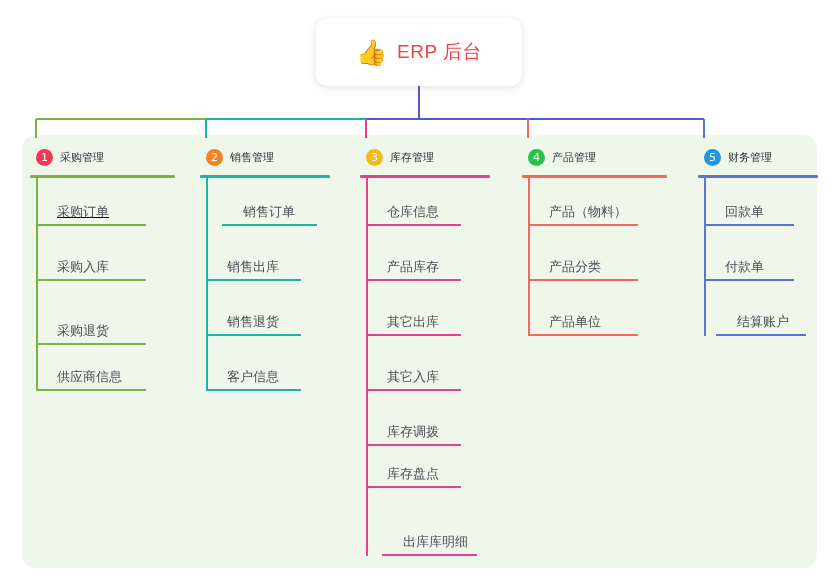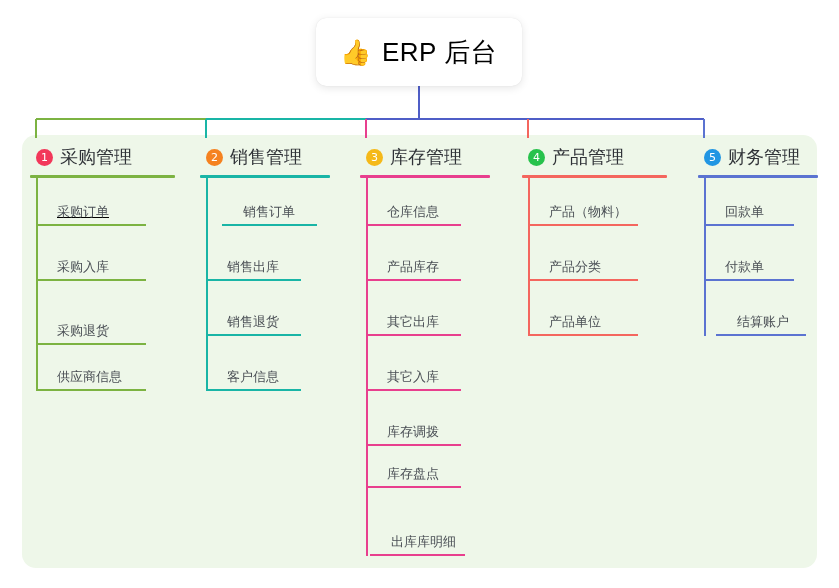--- a/index.html
+++ b/index.html
@@ -43,22 +43,22 @@
     display: flex;
     align-items: center;
     justify-content: center;
     gap: 10px;
   }
   #root-icon {
     font-size: 25px;
     line-height: 1;
   }
   #root-title {
-    font-size: 26px;
-    color: #000000;
+    font-size: 19px;
+    color: #ef4444;
     letter-spacing: 0.5px;
     white-space: nowrap;
   }
   
   #wires {
     position: absolute;
     left: 0; top: 0;
     width: 839px;
     height: 588px;
     pointer-events: none;
@@ -80,21 +80,21 @@
     height: 17px;
     border-radius: 50%;
     color: #ffffff;
     font-size: 11px;
     line-height: 17px;
     text-align: center;
     flex: 0 0 auto;
     font-family: "DejaVu Sans", sans-serif;
   }
   .col-title {
-    font-size: 18px;
+    font-size: 11px;
     color: #2f3237;
     white-space: nowrap;
   }
   .col-rule {
     height: 3px;
     margin-top: 7px;
     border-radius: 1px;
   }
   .leaves {
     position: relative;
@@ -229,21 +229,21 @@
             <div class="leaf-rule" style="background: rgb(232, 63, 142); width: 95px;"></div>
           </div>
           <div class="leaf" style="position: absolute; left: 0px; top: 230px; width: 122px; height: 38px;">
             <span class="leaf-label">库存调拨</span>
             <div class="leaf-rule" style="background: rgb(232, 63, 142); width: 95px;"></div>
           </div>
           <div class="leaf" style="position: absolute; left: 0px; top: 272px; width: 122px; height: 38px;">
             <span class="leaf-label">库存盘点</span>
             <div class="leaf-rule" style="background: rgb(232, 63, 142); width: 95px;"></div>
           </div>
-          <div class="leaf" style="position: absolute; left: 4px; top: 340px; width: 122px; height: 38px;">
+          <div class="leaf" style="position: absolute; left: 16px; top: 340px; width: 122px; height: 38px;">
             <span class="leaf-label">出库库明细</span>
             <div class="leaf-rule" style="background: rgb(232, 63, 142); width: 95px;"></div>
           </div>
         </div>
       </div>
       <div class="column" style="left: 522px; width: 145px;">
         <div class="col-header">
           <span class="badge" style="background: rgb(39, 194, 76);">4</span>
           <span class="col-title">产品管理</span>
         </div>

